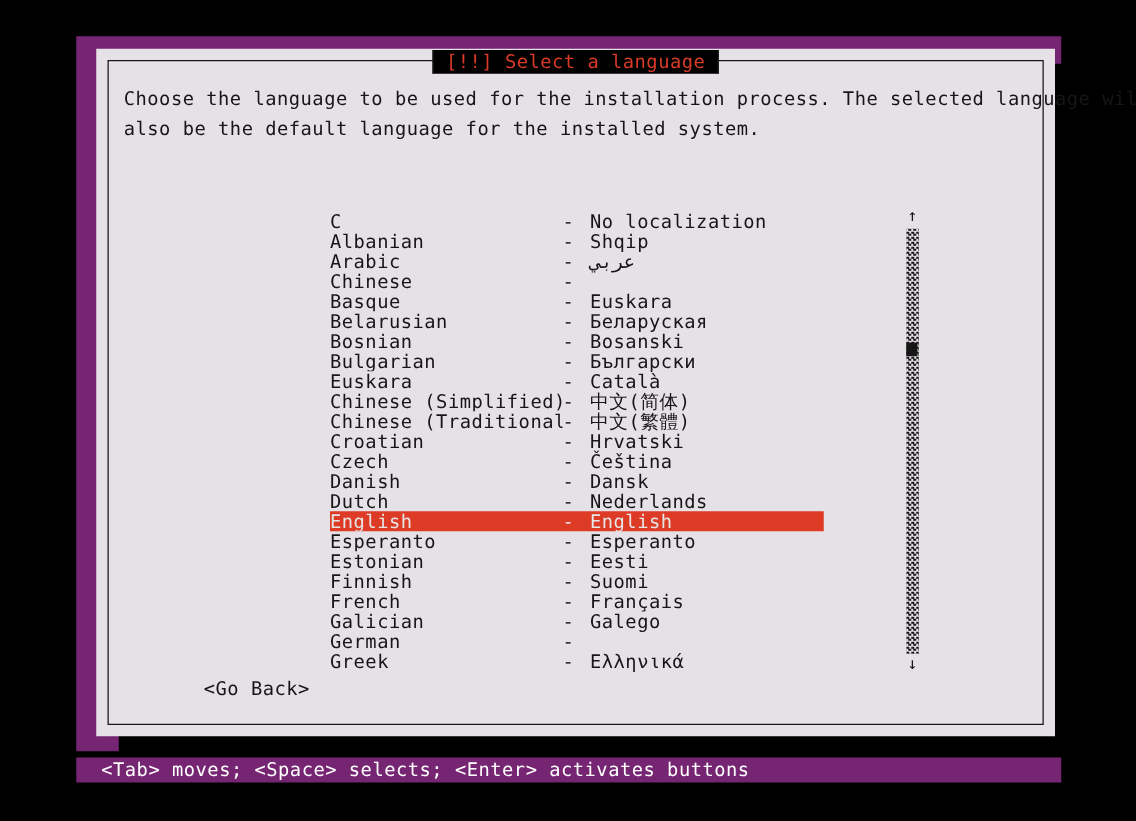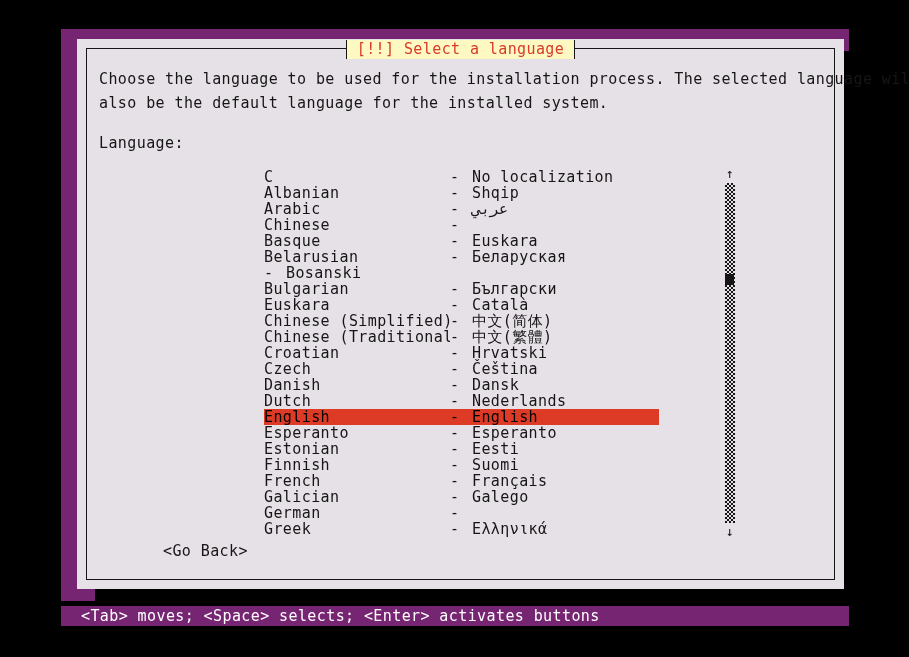--- a/index.html
+++ b/index.html
@@ -69,21 +69,21 @@
     left: 0;
     right: 0;
     top: -10px;
     height: 20px;
     display: flex;
     justify-content: center;
     align-items: center;
     pointer-events: none;
   }
   #title-box {
-    background: #fef9c3;
+    background: #000000;
     padding: 0 10px;
     border-left: 1px solid #161616;
     border-right: 1px solid #161616;
     height: 19px;
     line-height: 19px;
     color: #d93a28;
     font-size: 15px;
     letter-spacing: 0.4px;
     white-space: nowrap;
   }
@@ -123,21 +123,21 @@
     align-items: center;
     height: 16px;
     line-height: 16px;
     font-size: 15px;
     color: #161616;
     letter-spacing: 0.4px;
     white-space: nowrap;
   }
   .lang-row.selected {
     background: #dd3b25;
-    color: #000000;
+    color: #e5e5e5;
     width: 395px;
     align-items: center;
   }
   .lang-name {
     width: 186px;
     flex: 0 0 186px;
     overflow: hidden;
   }
   .lang-dash {
     width: 22px;
@@ -223,21 +223,20 @@
     <div id="dialog-inner">
 
       <div id="title-wrap">
         <div id="title-box">[!!] Select a language</div>
       </div>
 
       <div id="body">
         <div class="paragraph-line">Choose the language to be used for the installation process. The selected language will</div>
         <div class="paragraph-line">also be the default language for the installed system.</div>
         <div class="spacer-sm"></div>
-        <div id="lang-label">Language:</div>
       </div>
 
       <div id="list-area">
           <div class="lang-row">
             <span class="lang-name">C</span>
             <span class="lang-dash">-</span>
             <span class="lang-native">No localization</span>
           </div>
           <div class="lang-row">
             <span class="lang-name">Albanian</span>
@@ -257,20 +256,21 @@
             <span class="lang-name">Basque</span>
             <span class="lang-dash">-</span>
             <span class="lang-native">Euskara</span>
           </div>
           <div class="lang-row">
             <span class="lang-name">Belarusian</span>
             <span class="lang-dash">-</span>
             <span class="lang-native">Беларуская</span>
           </div>
           <div class="lang-row">
+            <span class="lang-name">Bosnian</span>
             <span class="lang-dash">-</span>
             <span class="lang-native">Bosanski</span>
           </div>
           <div class="lang-row">
             <span class="lang-name">Bulgarian</span>
             <span class="lang-dash">-</span>
             <span class="lang-native">Български</span>
           </div>
           <div class="lang-row">
             <span class="lang-name">Euskara</span>

